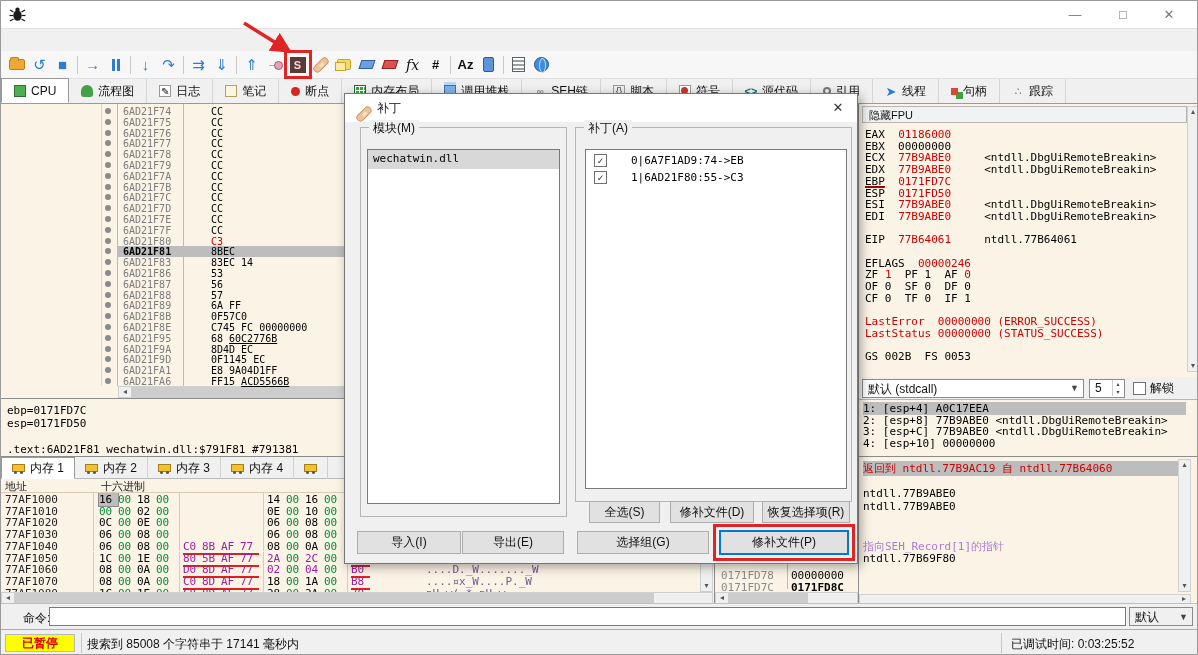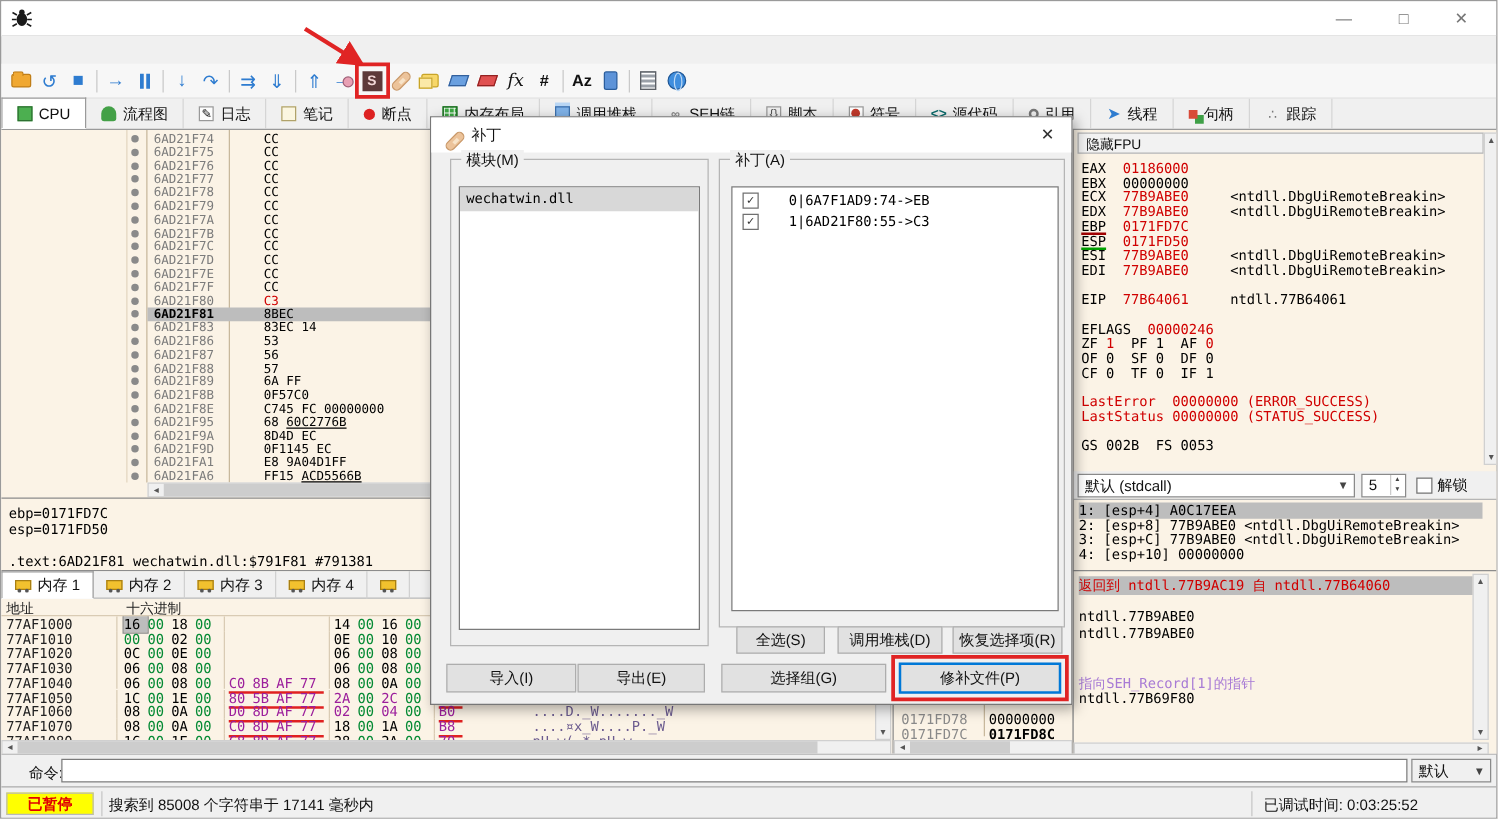--- a/index.html
+++ b/index.html
@@ -126,21 +126,21 @@
   .st-val{position:absolute;left:76px;color:#000;}
   .st-val.b{font-weight:bold;}
   .st-line{position:absolute;left:72px;top:104px;height:28px;width:1px;background:#c8b89c;}
 
   
   .regs{left:857px;top:0;width:341px;height:499px;border-left:1px solid #8c8c8c;}
   .fpubar{position:absolute;left:3px;top:2px;width:325px;height:17px;background:#f2f2f2;border:1px solid #b5b5b5;font-size:11px;color:#111;padding:1px 6px;}
   .reg-line{position:absolute;left:6px;font-size:11px;}
   .seg-k{color:#000;} .seg-r{color:#d00000;}
   .seg-ul-red{text-decoration:underline;text-decoration-color:#a00000;text-decoration-thickness:2px;}
-  .seg-ul-green{text-decoration:underline;text-decoration-color:#00a000;text-decoration-thickness:2px;}
+  .seg-ul-green{text-decoration-color:#00a000;text-decoration-thickness:2px;}
   .convrow{position:absolute;left:0;top:273px;width:341px;height:22px;background:#f0f0f0;}
   .combo{position:absolute;left:3px;top:2px;width:222px;height:19px;background:#fff;border:1px solid #8a8a8a;font-size:12px;padding:1px 5px;color:#111;}
   .combo .arr,.mini .arr{position:absolute;right:4px;top:3px;font-size:9px;color:#444;}
   .spin{position:absolute;left:230px;top:2px;width:36px;height:19px;background:#fff;border:1px solid #8a8a8a;font-size:12px;padding:1px 5px;color:#111;}
   .spin .ud{position:absolute;right:1px;top:0;font-size:6px;line-height:8px;color:#444;text-align:center;width:11px;border-left:1px solid #ccc;}
   .unlock{position:absolute;left:274px;top:3px;font-size:12px;color:#111;display:flex;align-items:center;gap:4px;}
   .cb{width:13px;height:13px;background:#fff;border:1px solid #707070;display:inline-flex;align-items:center;justify-content:center;font-size:10px;color:#333;}
   .args{position:absolute;left:0;top:295px;width:341px;height:50px;border-top:1px solid #b5b5b5;}
   .arg-line{position:absolute;left:4px;right:14px;font-size:11px;color:#000;}
   .arg-line.sel{background:#bdbdbd;}
@@ -478,21 +478,21 @@
     <div class="grp" style="left:15px;top:33px;width:207px;height:390px;">
       <span class="grp-label">模块(M)</span>
     </div>
     <div class="mod-list mono" id="modlist"><div class="mod-item">wechatwin.dll</div></div>
     <div class="grp" style="left:230px;top:33px;width:277px;height:375px;">
       <span class="grp-label">补丁(A)</span>
     </div>
     <div class="patch-list mono" id="patchlist"><div class="patch-item"><span class="cb">✓</span><span>0|6A7F1AD9:74-&gt;EB</span></div><div class="patch-item"><span class="cb">✓</span><span>1|6AD21F80:55-&gt;C3</span></div></div>
 
     <div class="btn" style="left:244px;top:407px;width:71px;height:22px;">全选(S)</div>
-    <div class="btn" style="left:325px;top:407px;width:84px;height:22px;">调用堆栈(D)</div>
+    <div class="btn" style="left:325px;top:407px;width:84px;height:22px;">修补文件(D)</div>
     <div class="btn" style="left:417px;top:407px;width:88px;height:22px;">恢复选择项(R)</div>
     <div class="btn" style="left:12px;top:437px;width:104px;height:23px;">导入(I)</div>
     <div class="btn" style="left:117px;top:437px;width:102px;height:23px;">导出(E)</div>
     <div class="btn" style="left:232px;top:437px;width:132px;height:23px;">选择组(G)</div>
     <div class="btn focus" style="left:374px;top:436px;width:130px;height:25px;">修补文件(P)</div>
     <div class="anno-rect" style="left:368px;top:430px;width:142px;height:37px;"></div>
   </div>
 
   <div class="anno-rect" style="left:283px;top:49px;width:28px;height:29px;"></div>
   <svg class="anno">

